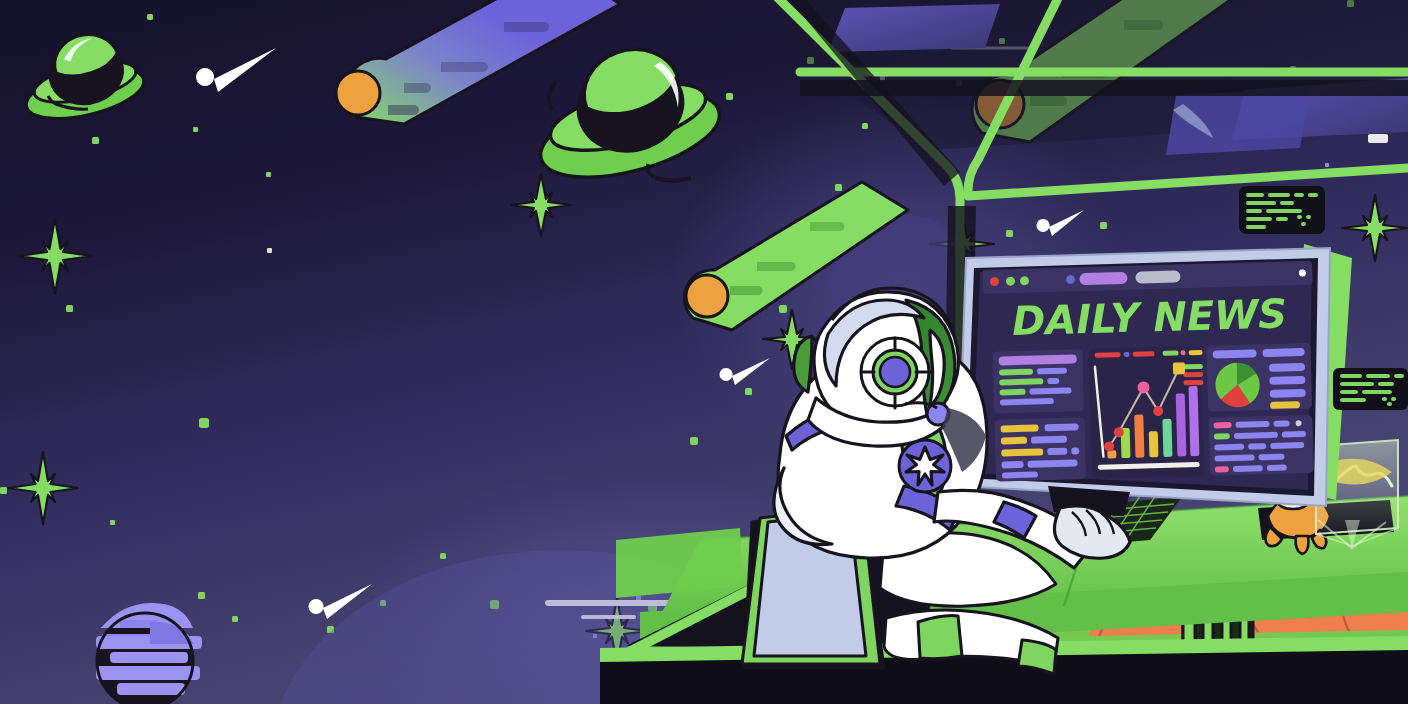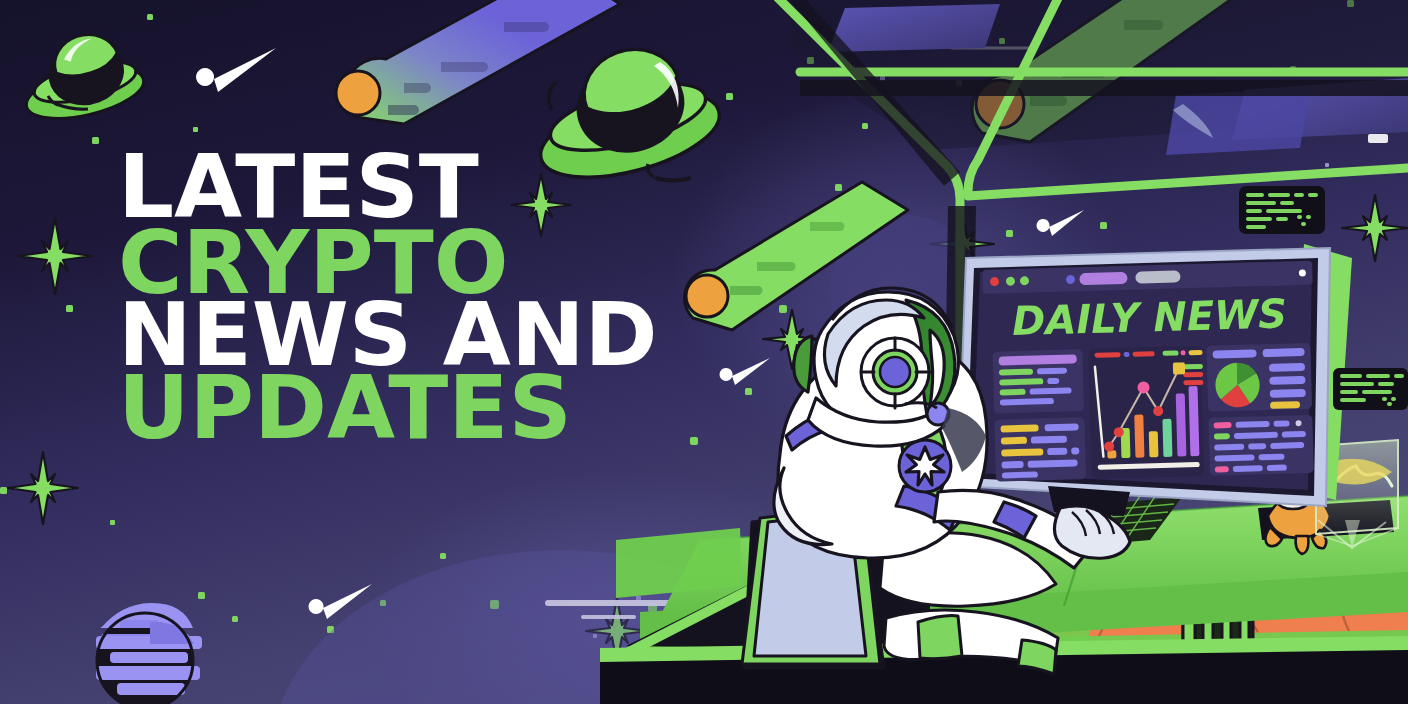--- a/index.html
+++ b/index.html
@@ -573,20 +573,14 @@
 
       <path d="M816 398 q26 22 62 24 q44 2 60 -14 l6 18 q-24 22 -70 20 q-46 -2 -66 -26 Z" fill="#ffffff"></path>
       <circle cx="938" cy="414" r="11" fill="#8d85ef" stroke="#17141f" stroke-width="3"></circle>
 
       <path d="M905 404 q20 -4 32 4" fill="none" stroke="#17141f" stroke-width="3"></path>
     </g>
 
     <path d="M948 408 q28 6 38 28 q-6 24 -24 36 q-12 -30 -20 -44 Z" fill="#3a3a50" opacity="0.85"></path>
   </svg>
 
-  <div id="headline">
-    <div id="hl-1" class="hl-white">LATEST</div>
-    <div id="hl-2" class="hl-green">CRYPTO</div>
-    <div id="hl-3" class="hl-white">NEWS AND</div>
-    <div id="hl-4" class="hl-green">UPDATES</div>
-  </div>
 
 </div>
 
 </body></html>

